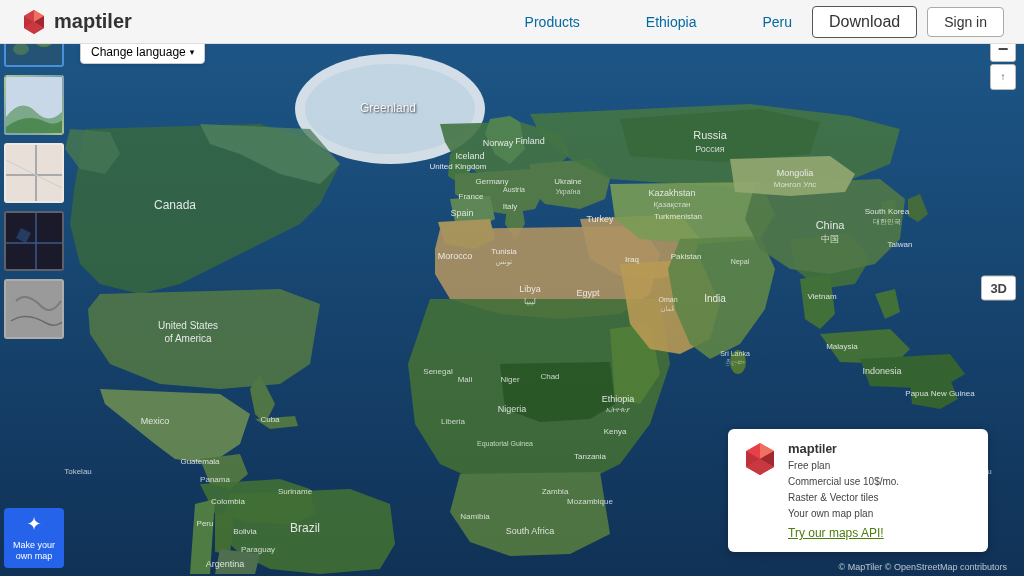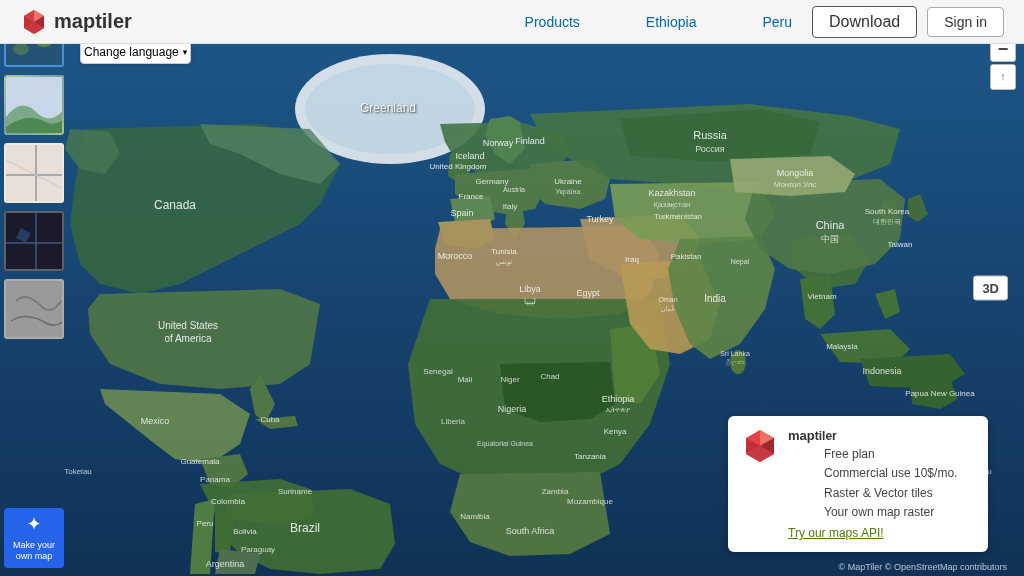--- a/index.html
+++ b/index.html
@@ -194,21 +194,21 @@
     }
     .toggle-label-right {
       font-size: 12px;
       color: #333;
       font-weight: 500;
     }
     .lang-btn {
       background: white;
       border: 1px solid #ccc;
       border-radius: 4px;
-      padding: 4px 3px;
+      padding: 4px 10px;
       font-size: 12px;
       cursor: pointer;
       display: flex;
       align-items: center;
       gap: 4px;
       box-shadow: 0 1px 4px rgba(0,0,0,0.15);
       width: fit-content;
     }
 
     
@@ -233,21 +233,21 @@
       font-size: 16px;
       cursor: pointer;
       color: #444;
       font-weight: bold;
       line-height: 1;
     }
 
     
     #btn-3d {
       position: absolute;
-      right: 16px;
+      right: 8px;
       top: 50%;
       transform: translateY(-50%);
       z-index: 60;
       background: white;
       border: 1px solid #bbb;
       border-radius: 3px;
       padding: 4px 8px;
       font-size: 13px;
       font-weight: bold;
       cursor: pointer;
@@ -268,24 +268,23 @@
       gap: 10px;
       box-shadow: 0 2px 8px rgba(0,0,0,0.25);
       min-width: 260px;
     }
     .info-logo {
       width: 36px;
       height: 36px;
       flex-shrink: 0;
     }
     .info-text {
-      font-size: 12px;
+      font-size: 10px;
       color: #444;
       line-height: 1.6;
-      margin-left: 36px;
     }
     .info-link {
       color: #4d7c0f;
       text-decoration: underline;
       cursor: pointer;
       font-size: 12px;
       font-weight: 500;
       display: block;
       margin-top: 4px;
     }
@@ -671,18 +670,18 @@
     <polygon points="32,10 32,26 18,18" fill="#a02830"></polygon>
     <polygon points="18,18 32,26 18,34 4,26" fill="#c83840"></polygon>
   </svg>
   <div>
     <div style="font-weight:700;font-size:12px;color:#333;margin-bottom:2px;">
       <span style="font-size:13px;">map</span><strong>tiler</strong>
     </div>
     <div class="info-text">Free plan</div>
     <div class="info-text">Commercial use 10$/mo.</div>
     <div class="info-text">Raster &amp; Vector tiles</div>
-    <div class="info-text">Your own map raster</div>
+    <div class="info-text">Your own map plan</div>
     <a class="info-link">Try our maps API!</a>
   </div>
 </div>
 
 <div id="attribution">© MapTiler © OpenStreetMap contributors</div>
 
 </body></html>

